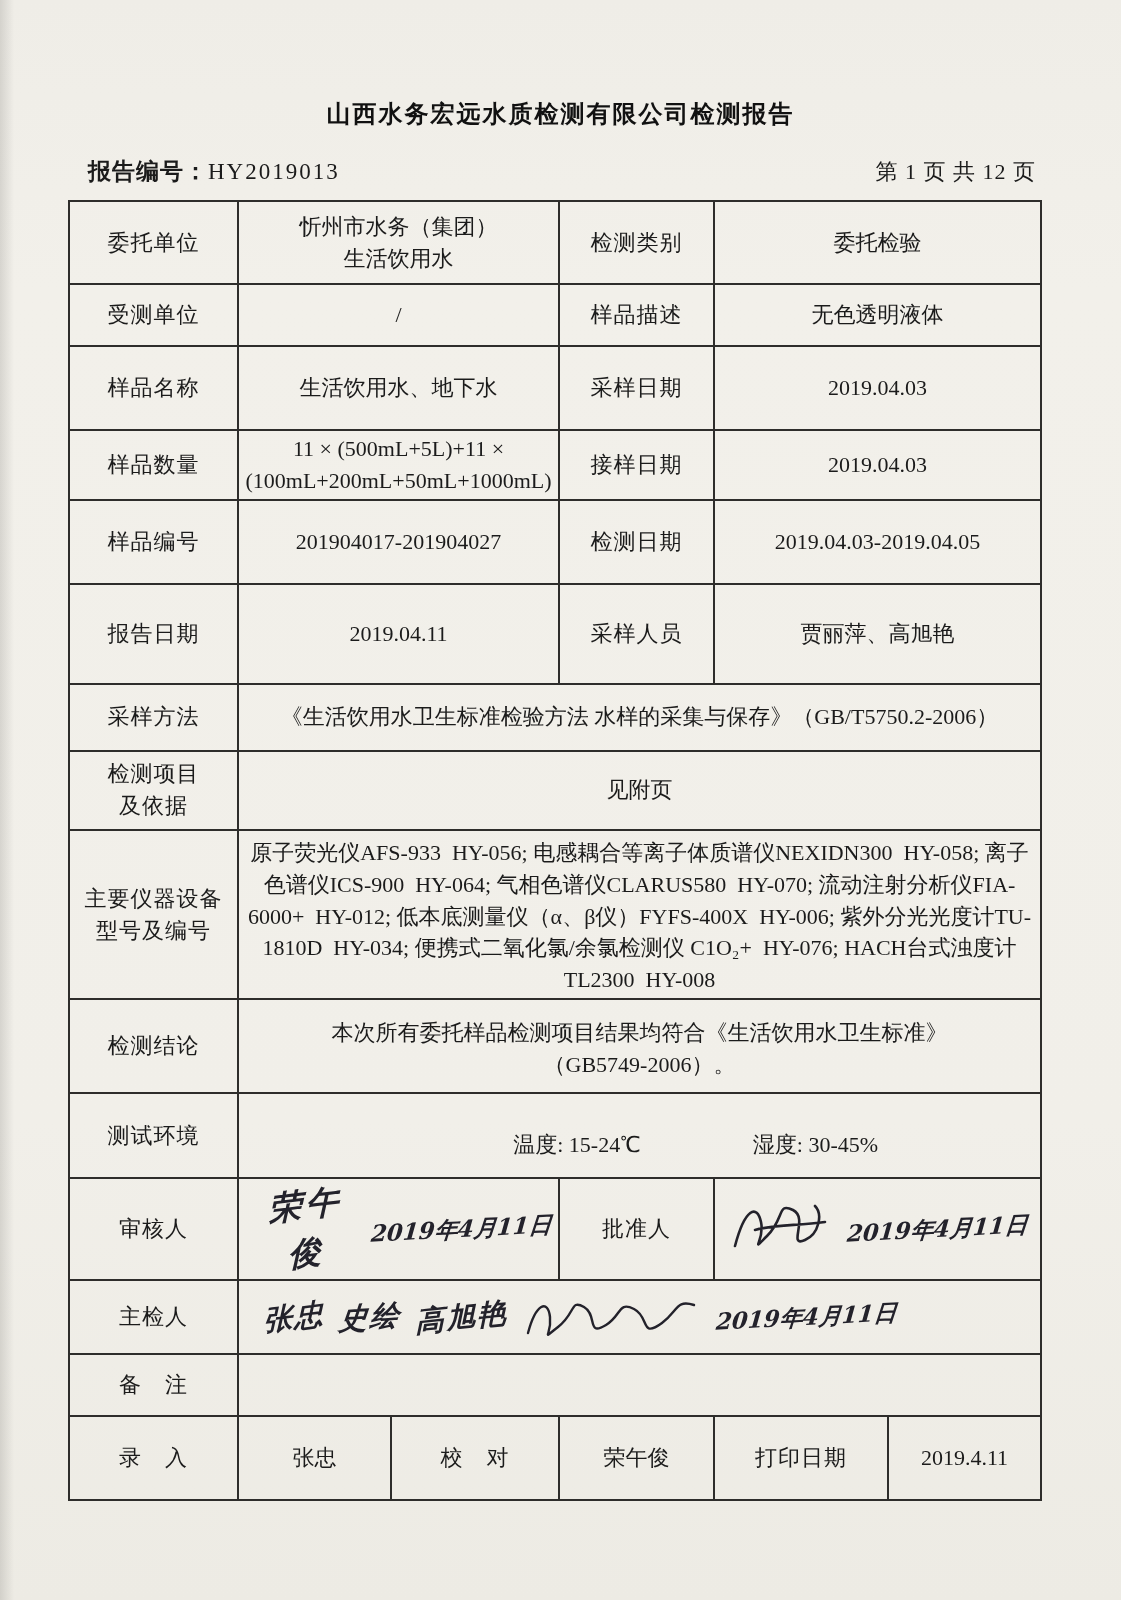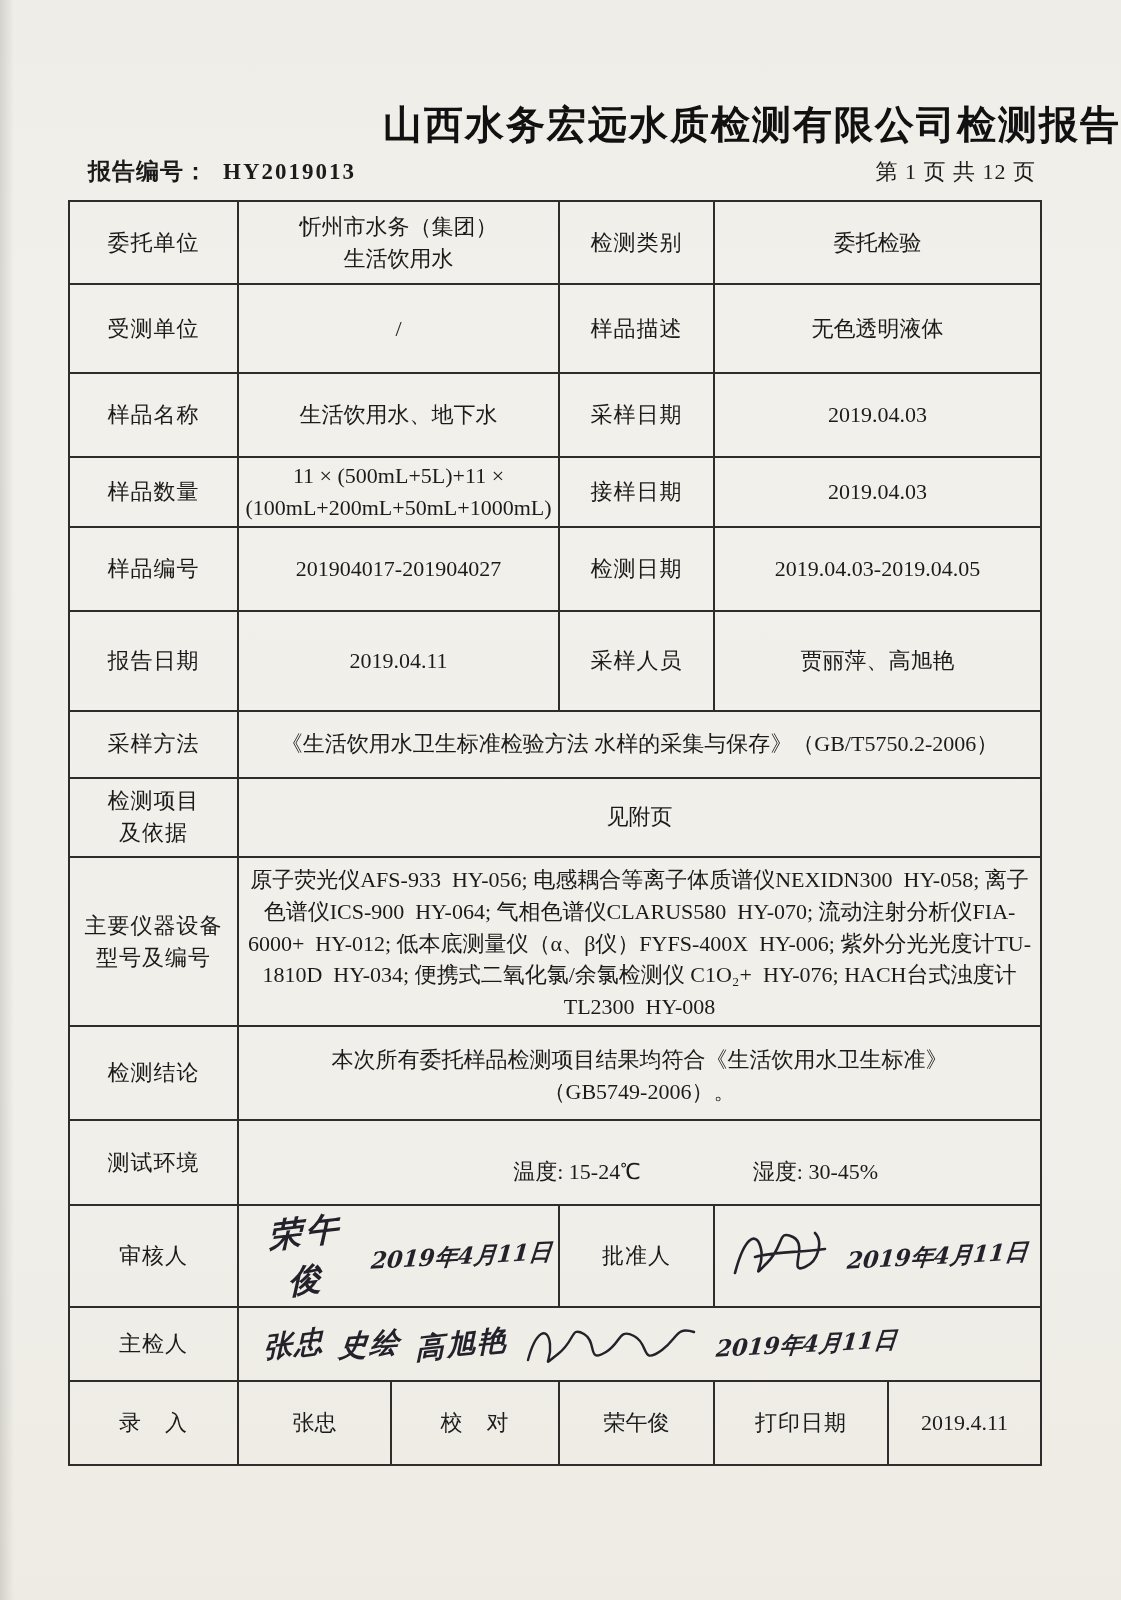--- a/index.html
+++ b/index.html
@@ -15,31 +15,31 @@
     background: linear-gradient(180deg, #efede7 0%, #f2f0ea 18%, #f1efe9 70%, #edebe4 100%);
     overflow: hidden;
   }
   .sheet::before { 
     content: ""; position: absolute; left: 0; top: 0; bottom: 0; width: 14px;
     background: linear-gradient(90deg, rgba(90,88,84,.18), rgba(0,0,0,0));
     pointer-events: none;
   }
   .title {
     position: absolute; top: 98px; left: 0; right: 0;
-    text-align: right;
+    text-align: center;
     font-family: "Liberation Sans", sans-serif;
-    font-weight: bold; font-size: 39px; letter-spacing: 2px; color: #111;
+    font-weight: bold; font-size: 24px; letter-spacing: 2px; color: #111;
   }
   .meta-row {
     position: absolute; top: 156px; left: 88px; right: 85px;
     display: flex; justify-content: space-between; align-items: baseline;
     font-size: 23px;
   }
   .report-no { font-family: "Liberation Sans", sans-serif; font-weight: bold; letter-spacing: 1px; }
-  .report-no .num { font-family: "Liberation Serif", serif; font-weight: bold; letter-spacing: 2px; margin-left: 15px; }
+  .report-no .num { font-family: "Liberation Serif", serif; font-weight: normal; letter-spacing: 2px; }
   .page-indicator { font-size: 22px; letter-spacing: 1px; margin-left: 41px; }
 
   table.report {
     position: absolute; left: 68px; top: 200px;
     width: 972px;
     border-collapse: collapse;
     table-layout: fixed;
     font-size: 22px;
   }
   table.report td {
@@ -104,21 +104,21 @@
         <tr style="height:83px">
       <td class="lbl">委托单位</td>
       <td colspan="2">
         <div>忻州市水务（集团）</div>
         <div>生活饮用水</div>
       </td>
       <td class="lbl">检测类别</td>
       <td colspan="2">委托检验</td>
     </tr>
 
-    <tr style="height:89px">
+    <tr style="height:62px">
       <td class="lbl">受测单位</td>
       <td colspan="2">/</td>
       <td class="lbl">样品描述</td>
       <td colspan="2">无色透明液体</td>
     </tr>
 
     <tr style="height:84px">
       <td class="lbl">样品名称</td>
       <td colspan="2">生活饮用水、地下水</td>
       <td class="lbl">采样日期</td>
@@ -214,20 +214,24 @@
           <span class="hw sig-name n2">史绘</span>
           <span class="hw sig-name n3">高旭艳</span>
           <svg class="scribble" width="180" height="56" viewBox="0 0 180 56">
             <path d="M6 44 C14 14, 26 10, 28 28 C30 46, 18 52, 36 38 C54 24, 48 10, 62 18 C76 26, 64 48, 84 36 C100 26, 96 12, 112 20 C128 28, 118 50, 140 34 C156 22, 154 10, 172 16" stroke-width="2.4"></path>
           </svg>
           <span class="hw sig-date">2019年4月11日</span>
         </div>
       </td>
     </tr>
 
+    <tr style="height:62px">
+      <td class="lbl">备　注</td>
+      <td colspan="5"></td>
+    </tr>
 
     <tr style="height:84px">
       <td class="lbl">录　入</td>
       <td>张忠</td>
       <td class="lbl">校　对</td>
       <td>荣午俊</td>
       <td class="lbl">打印日期</td>
       <td>2019.4.11</td>
     </tr>
   </tbody>

